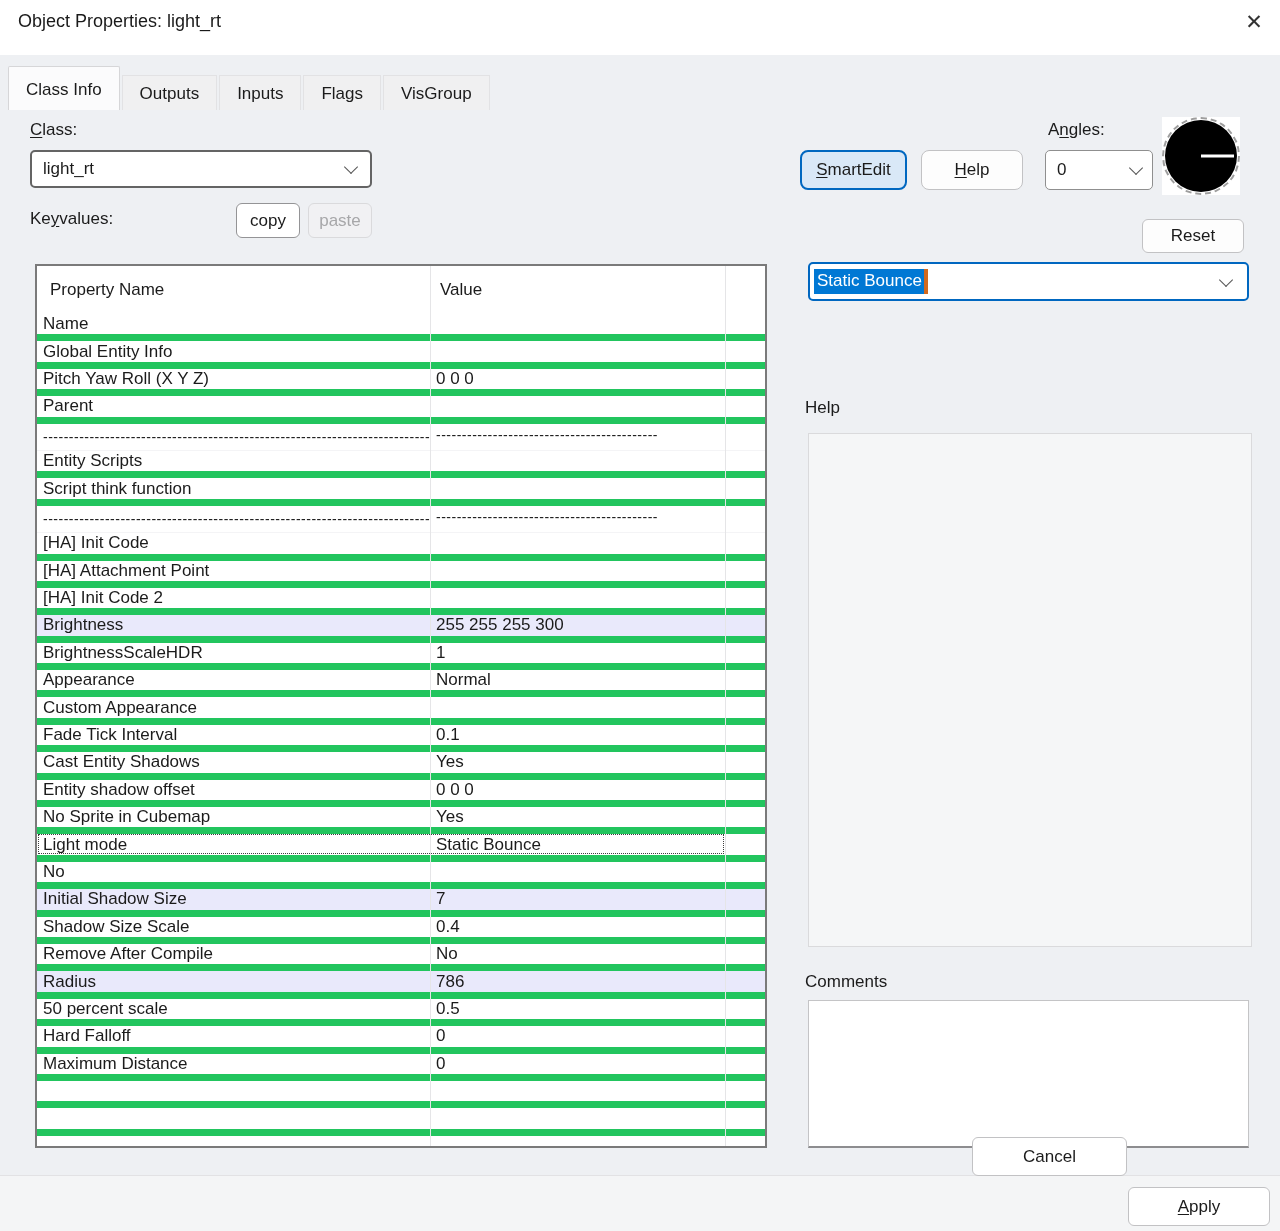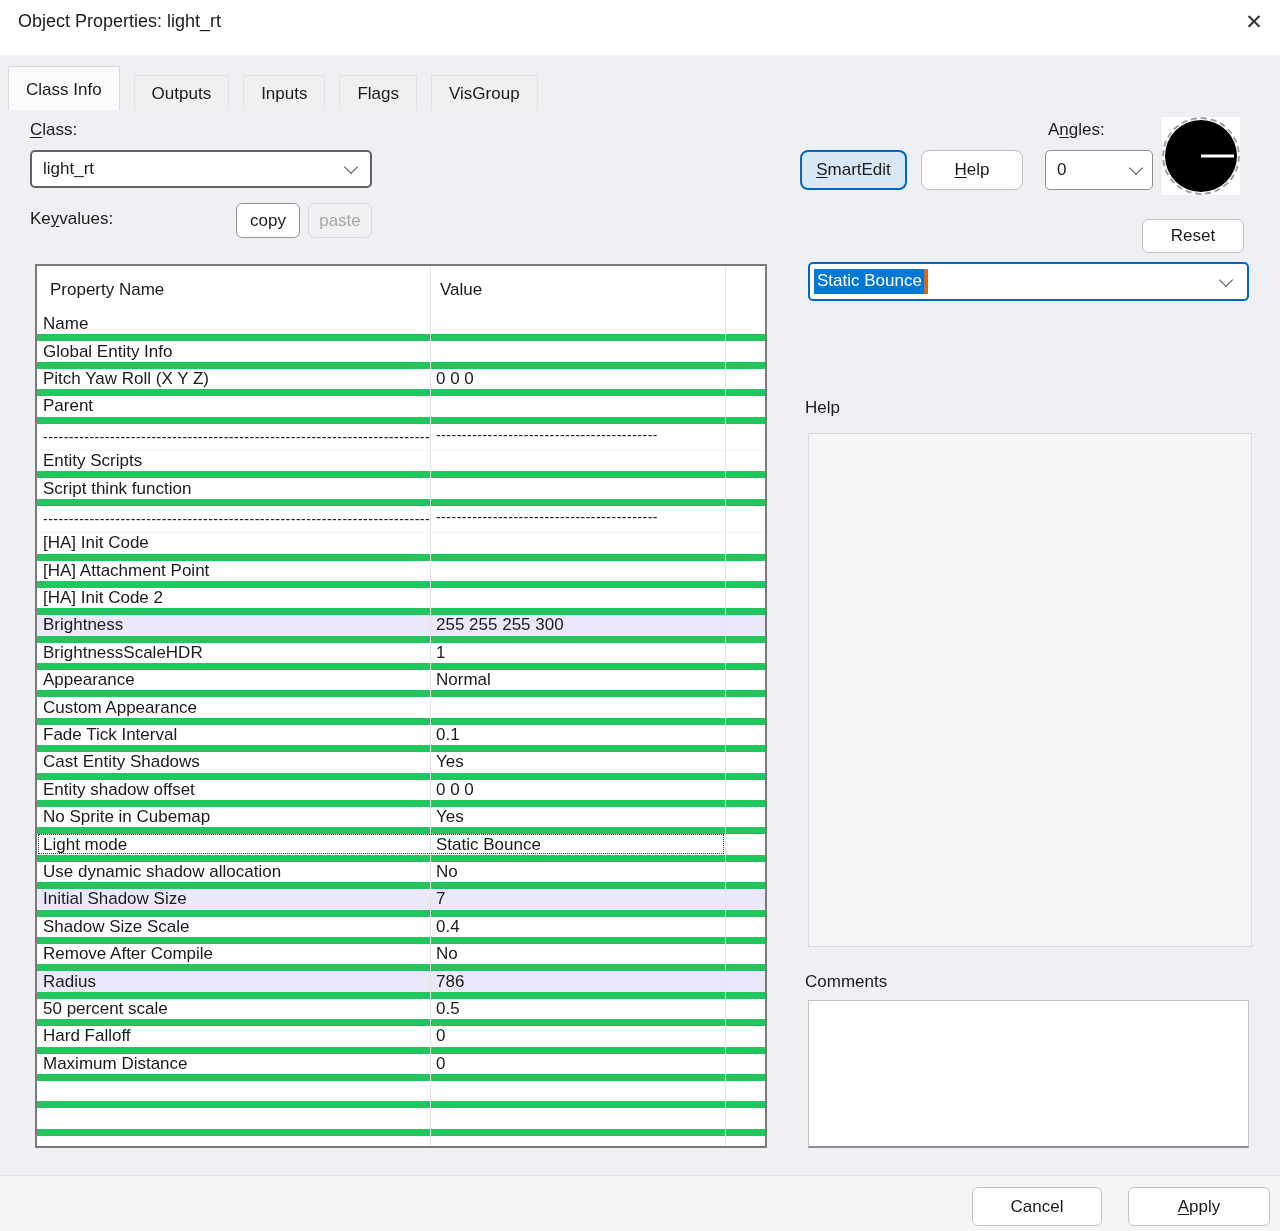--- a/index.html
+++ b/index.html
@@ -17,21 +17,21 @@
   .close-btn{position:absolute;right:8px;top:6px;width:36px;height:32px;display:flex;
     align-items:center;justify-content:center;font-size:21px;color:#333;cursor:default;}
 
   
   .content-bg{position:absolute;left:0;top:55px;width:1280px;height:1120px;background:#eef0f3;}
   .footer-bg{position:absolute;left:0;top:1175px;width:1280px;height:56px;background:#f4f5f6;border-top:1px solid #e2e2e4;box-sizing:border-box;}
 
   
   .tabbar{position:absolute;left:8px;top:66px;height:44px;display:flex;align-items:flex-end;}
   .tab{height:35px;line-height:35px;padding:0 17px;font-size:17px;background:#f0f0f1;
-    border:1px solid #e2e2e4;border-bottom:none;margin-right:14px;color:#1b1b1b;box-sizing:border-box;}
+    border:1px solid #e2e2e4;border-bottom:none;margin-right:2px;color:#1b1b1b;box-sizing:border-box;}
   .tab.active{height:44px;line-height:46px;background:#fbfbfc;border:1px solid #d6d6d8;border-bottom:none;
     border-radius:2px 2px 0 0;position:relative;z-index:2;}
 
   
   .lbl{position:absolute;font-size:17px;color:#1b1b1b;}
 
   
   .combo{position:absolute;background:#fff;border-radius:5px;box-sizing:border-box;display:flex;align-items:center;}
   .combo .txt{font-size:17px;padding-left:11px;white-space:nowrap;}
   .chev{position:absolute;right:14px;top:50%;width:9px;height:9px;border-right:1.7px solid #555;
@@ -43,21 +43,21 @@
   .smart-combo .caret{width:4px;height:25px;background:var(--caret);}
 
   
   .btn{position:absolute;background:#fdfdfd;border:1px solid #c2c2c4;border-radius:6px;
     font-size:17px;color:#1b1b1b;display:flex;align-items:center;justify-content:center;box-sizing:border-box;}
   .btn-copy{left:236px;top:203px;width:64px;height:35px;border-color:#949496;background:#fff;}
   .btn-paste{left:308px;top:203px;width:64px;height:35px;border-color:#dadadc;background:#f1f1f3;color:#a7a7a9;}
   .btn-smartedit{left:800px;top:150px;width:107px;height:40px;background:#d9e8f7;border:2px solid var(--accent);border-radius:8px;}
   .btn-help{left:921px;top:150px;width:102px;height:40px;border-radius:8px;}
   .btn-reset{left:1142px;top:219px;width:102px;height:34px;}
-  .btn-cancel{left:972px;top:1187px;width:130px;height:39px;background:#fff;}
+  .btn-cancel{left:972px;top:1137px;width:155px;height:39px;background:#fff;}
   .btn-apply{left:1128px;top:1187px;width:142px;height:39px;background:#fff;}
 
   
   .dial-wrap{position:absolute;left:1162px;top:117px;width:78px;height:78px;background:#fff;}
   .dial-ring{position:absolute;inset:0;border-radius:50%;border:2px dashed #9e9e9e;box-sizing:border-box;}
   .dial-face{position:absolute;inset:3px;background:#000;border-radius:50%;}
   .dial-pointer{position:absolute;top:50%;left:50%;width:33px;height:3px;background:#fff;transform:translateY(-50%);}
 
   
   .kv-table{position:absolute;left:35px;top:264px;width:732px;height:884px;background:#fff;
@@ -241,21 +241,20 @@
           <div class="c2">Yes</div>
           <div class="c3"></div>
         </div>
         <div class="kv-row">
           <div class="c1">Light mode</div>
           <div class="c2">Static Bounce</div>
           <div class="c3"></div>
           <div class="focus-ring"></div>
         </div>
         <div class="kv-row">
-          <div class="c1">Use dynamic shadow allocation</div>
           <div class="c2">No</div>
           <div class="c3"></div>
         </div>
         <div class="kv-row hl">
           <div class="c1">Initial Shadow Size</div>
           <div class="c2">7</div>
           <div class="c3"></div>
         </div>
         <div class="kv-row">
           <div class="c1">Shadow Size Scale</div>

